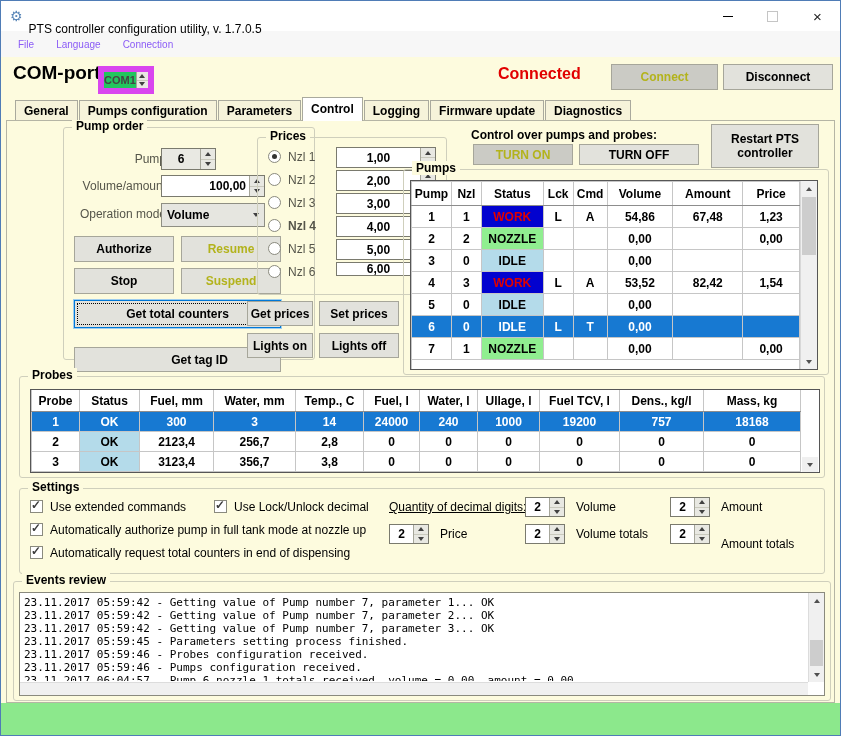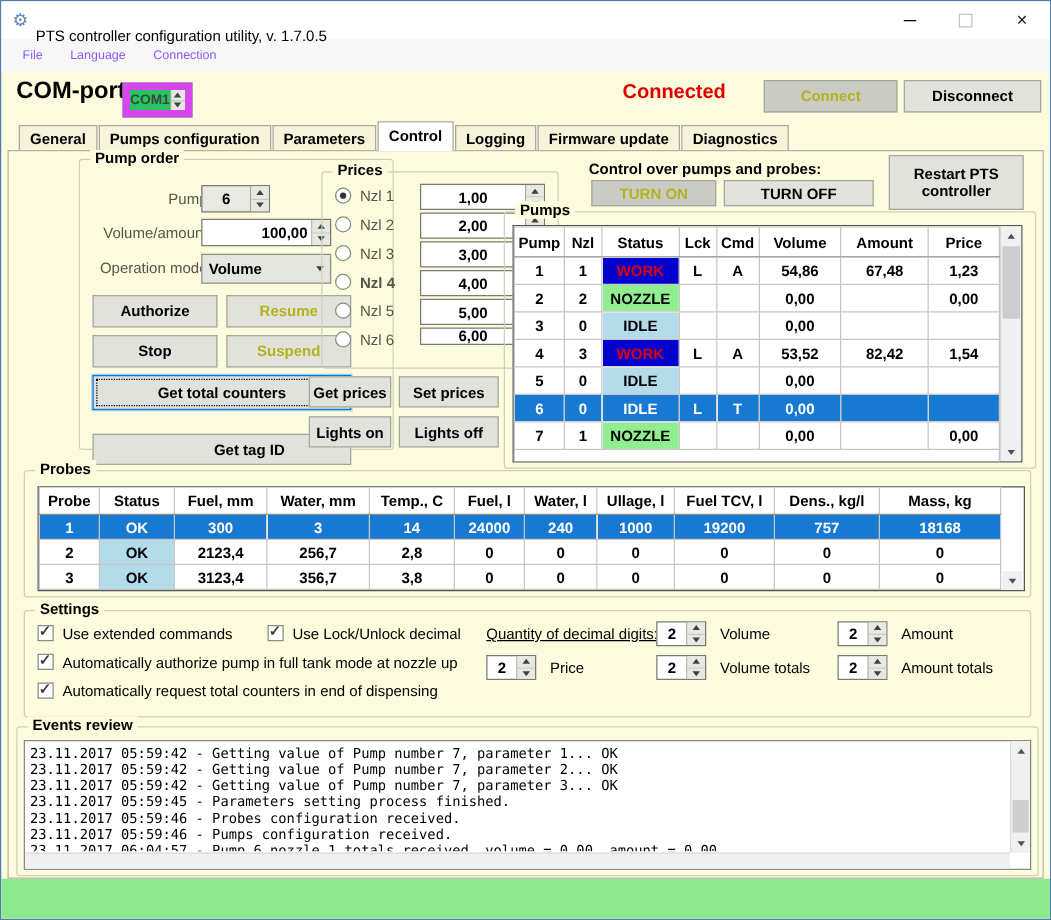--- a/index.html
+++ b/index.html
@@ -540,21 +540,21 @@
         <span class="fval center">2</span>
         <span class="updown">
             <span class="uarr">
               <span class="tri-up"></span>
             </span>
             <span class="darr">
               <span class="tri-down"></span>
             </span>
           </span>
       </div>
-      <span class="cblabel" style="left:701px;top:38px;text-align:center;">Amount totals</span>
+      <span class="cblabel" style="left:701px;top:48px;text-align:center;">Amount totals</span>
     </div>
 
     <div class="group" style="left:6px;top:460px;width:818px;height:120px;">
       <span class="gl">Events review</span>
       <div class="logbox" style="left:5px;top:10px;width:806px;height:104px;">
         <div class="loglines">
           <div class="logline">23.11.2017 05:59:42 - Getting value of Pump number 7, parameter 1... OK</div>
           <div class="logline">23.11.2017 05:59:42 - Getting value of Pump number 7, parameter 2... OK</div>
           <div class="logline">23.11.2017 05:59:42 - Getting value of Pump number 7, parameter 3... OK</div>
           <div class="logline">23.11.2017 05:59:45 - Parameters setting process finished.</div>

